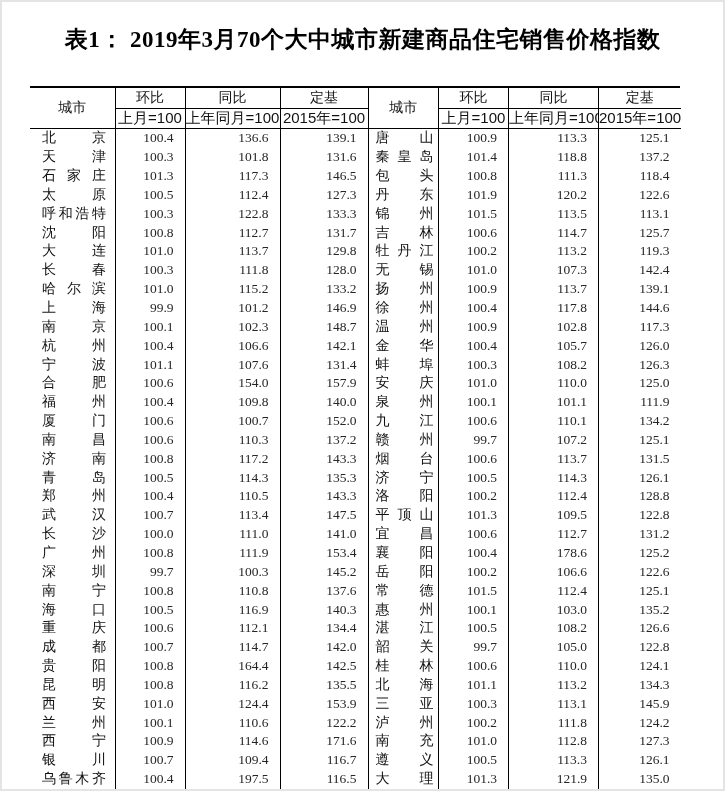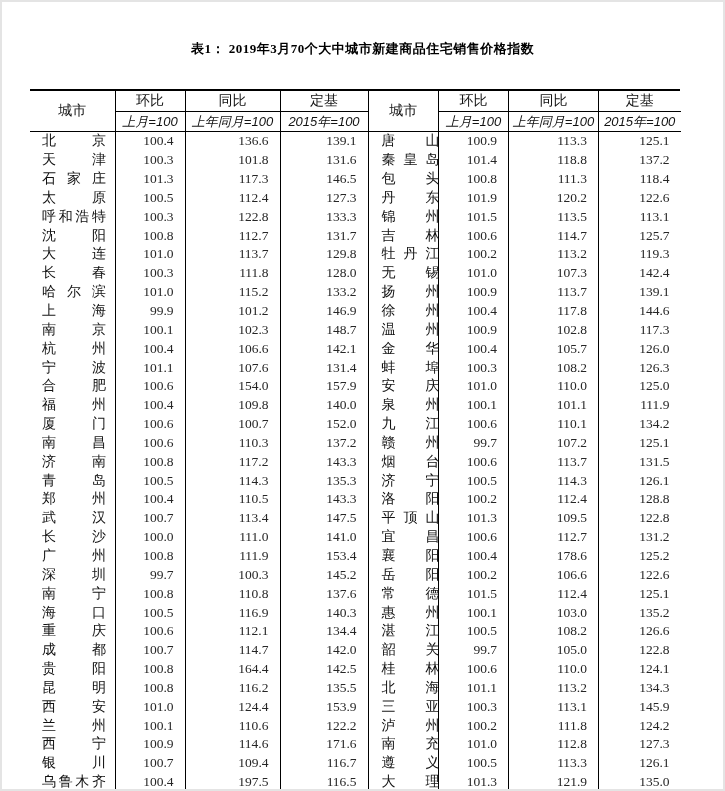--- a/index.html
+++ b/index.html
@@ -8,24 +8,24 @@
     width: 725px;
     height: 791px;
     box-sizing: border-box;
     background: #ffffff;
     border: 2px solid #e4e4e4;
     overflow: hidden;
     font-family: "Liberation Sans", "DejaVu Sans", sans-serif;
     color: #1a1a1a;
   }
   .title {
-    margin: 38px 0 0 0;
+    margin: 22px 0 0 0;
     text-align: center;
     font-family: "Liberation Serif", "DejaVu Serif", serif;
-    font-size: 13px;
+    font-size: 23px;
     font-weight: bold;
     color: #000000;
     letter-spacing: 0.5px;
   }
   .table-wrap {
     display: flex;
     width: 650px;
     margin: 31px 0 0 28px;
     border-top: 2.5px solid #000000;
     border-bottom: 2.5px solid #000000;
@@ -46,25 +46,25 @@
   .half-right th:last-child,
   .half-right td:last-child { border-right: none; }
   .half thead th {
     border-bottom: 1px solid #000000;
     font-weight: normal;
     font-size: 14px;
     text-align: center;
     color: #111111;
   }
   .half thead tr.h1 th { height: 20px; }
-  .half thead tr.h2 th { height: 19px; font-size: 13px; font-style: italic; }
+  .half thead tr.h2 th { height: 19px; font-size: 15px; }
   .half tbody td { height: 18.857px; font-size: 13.5px; }
   td.city { text-align: left; }
   .half-left  td.city { padding-left: 12px; }
-  .half-right td.city { padding-left: 13px; }
+  .half-right td.city { padding-left: 7px; }
   .city-name {
     display: inline-block;
     text-align: justify;
     text-align-last: justify;
     text-justify: inter-character;
     font-size: 14px;
     color: #111111;
   }
   .half-left  .city-name { width: 64px; }
   .half-right .city-name { width: 58px; }

